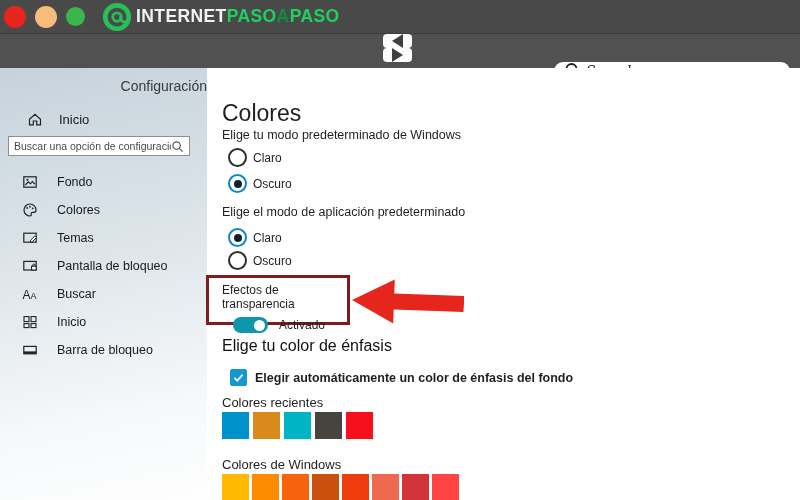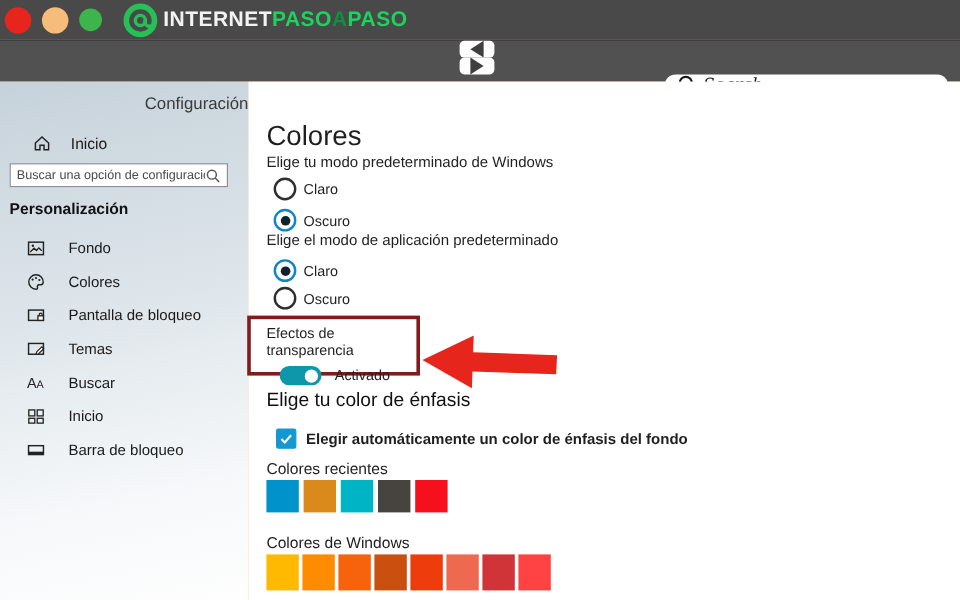--- a/index.html
+++ b/index.html
@@ -1,18 +1,18 @@
 <!DOCTYPE html>
 <html><head>
 <meta charset="utf-8">
 <style>
   * { margin:0; padding:0; box-sizing:border-box; }
   html,body { width:800px; height:500px; overflow:hidden; background:#fff;
               font-family:"Liberation Sans","DejaVu Sans",sans-serif; }
-  .stage { position:relative; width:800px; height:500px; background:#fdba74; }
+  .stage { position:relative; width:800px; height:500px; background:#be185d; }
 
   
   .titlebar { height:33px; background:#494949; display:flex; align-items:center; padding-left:4px; }
   .dot { border-radius:50%; margin-right:9px; display:inline-block; }
   .dot.red    { width:22px; height:22px; background:#e8251c; }
   .dot.yellow { width:22px; height:22px; background:#f6bc79; }
   .dot.green  { width:19px; height:19px; background:#3cb54a; }
   .logo { display:flex; align-items:center; margin-left:8px; }
   .logo-at { width:30px; height:30px; margin-right:4px; }
   .logo-text { font-weight:bold; font-size:17.5px; letter-spacing:.4px; }
@@ -46,21 +46,21 @@
   .section-title { margin-top:10px; padding-left:8px; font-size:13px; font-weight:bold; color:#111; }
   .nav-list { margin-top:12px; }
   .nav-item { height:28px; display:flex; align-items:center; padding-left:22px; cursor:pointer; }
   .nav-item .ico { width:16px; height:16px; flex:0 0 16px; }
   .nav-item span { margin-left:19px; font-size:12.5px; color:#1a1a1a; }
 
   
   .main { flex:1; position:relative; padding-left:15px; background:#fff; }
   .h1 { margin-top:33px; font-size:23px; font-weight:400; color:#1f1f1f; line-height:25px; }
   .field-label { margin-top:2px; font-size:12.5px; color:#1f1f1f; line-height:15px; }
-  .field-label.mt { margin-top:0; }
+  .field-label.mt { margin-top:12px; }
 
   .radio-row { display:flex; align-items:center; height:19px; cursor:pointer; }
   .radio { width:19px; height:19px; border-radius:50%; border:2px solid #2e2e2e; background:#fff; position:relative; }
   .radio-row.selected .radio { border-color:#0e85c9; }
   .radio-row.selected .radio::after { content:""; position:absolute; left:3.5px; top:3.5px; width:8px; height:8px;
                                       border-radius:50%; background:#11222e; }
   .radio-row span { margin-left:6px; font-size:12px; color:#1f1f1f; }
   .r1 { margin-top:5px; } .r2 { margin-top:7px; } .r3 { margin-top:8px; } .r4 { margin-top:4px; }
 
   .red-box { margin-top:5px; margin-left:-16px; width:144px; height:50px;
@@ -139,21 +139,20 @@
       </div>
 
       <div class="side-search">
         <span>Buscar una opción de configuración</span>
         <svg width="13" height="13" viewBox="0 0 14 14">
           <circle cx="6" cy="6" r="4" fill="none" stroke="#555" stroke-width="1.3"></circle>
           <path d="M9 9 L12.5 12.5" stroke="#555" stroke-width="1.3"></path>
         </svg>
       </div>
 
-      <div class="section-title">Personalización</div>
 
       <div class="nav-list">
         <div class="nav-item">
           <svg class="ico" viewBox="0 0 16 16">
             <rect x="1.8" y="2.8" width="12.4" height="10.4" fill="none" stroke="#222" stroke-width="1.2"></rect>
             <path d="M3.2 11 L6.4 7.8 L8.4 9.8 L10.4 7.6 L12.8 10" fill="none" stroke="#222" stroke-width="1.1"></path>
             <circle cx="5.4" cy="5.8" r="1" fill="#222"></circle>
           </svg>
           <span>Fondo</span>
         </div>
@@ -161,32 +160,32 @@
           <svg class="ico" viewBox="0 0 16 16">
             <path d="M8 2 a6 6 0 1 0 0 12 c1.1 0 1.6-.9 1.2-1.7 -.4-.9.2-2 1.3-2 h1.5 a2 2 0 0 0 2-2 A6 6 0 0 0 8 2 Z" fill="none" stroke="#222" stroke-width="1.2"></path>
             <circle cx="5.2" cy="6" r=".9" fill="#222"></circle>
               <circle cx="8" cy="4.7" r=".9" fill="#222"></circle>
               <circle cx="10.8" cy="6.3" r=".9" fill="#222"></circle>
           </svg>
           <span>Colores</span>
         </div>
         <div class="nav-item">
           <svg class="ico" viewBox="0 0 16 16">
+            <rect x="1.8" y="3.2" width="12.4" height="9" fill="none" stroke="#222" stroke-width="1.2"></rect>
+            <path d="M8.6 10.2 L12.8 6 L14.4 7.6 L10.2 11.8 L8.2 12.2 Z" fill="#fff" stroke="#222" stroke-width="1"></path>
+          </svg>
+          <span>Temas</span>
+        </div>
+        <div class="nav-item">
+          <svg class="ico" viewBox="0 0 16 16">
             <rect x="1.8" y="3.4" width="12.4" height="8.6" fill="none" stroke="#222" stroke-width="1.2"></rect>
             <rect x="9.6" y="8.2" width="4.6" height="3.8" fill="#fff" stroke="#222" stroke-width="1.1"></rect>
             <path d="M10.7 8.2 v-1 a1.2 1.2 0 0 1 2.4 0 v1" fill="none" stroke="#222" stroke-width="1"></path>
           </svg>
           <span>Pantalla de bloqueo</span>
-        </div>
-        <div class="nav-item">
-          <svg class="ico" viewBox="0 0 16 16">
-            <rect x="1.8" y="3.2" width="12.4" height="9" fill="none" stroke="#222" stroke-width="1.2"></rect>
-            <path d="M8.6 10.2 L12.8 6 L14.4 7.6 L10.2 11.8 L8.2 12.2 Z" fill="#fff" stroke="#222" stroke-width="1"></path>
-          </svg>
-          <span>Temas</span>
         </div>
         <div class="nav-item">
           <svg class="ico" viewBox="0 0 16 16">
             <text x="0.5" y="12.5" font-family="Liberation Sans, sans-serif" font-size="12" fill="#222">A</text>
             <text x="8.5" y="12.5" font-family="Liberation Sans, sans-serif" font-size="9" fill="#222">A</text>
           </svg>
           <span>Buscar</span>
         </div>
         <div class="nav-item">
           <svg class="ico" viewBox="0 0 16 16">

